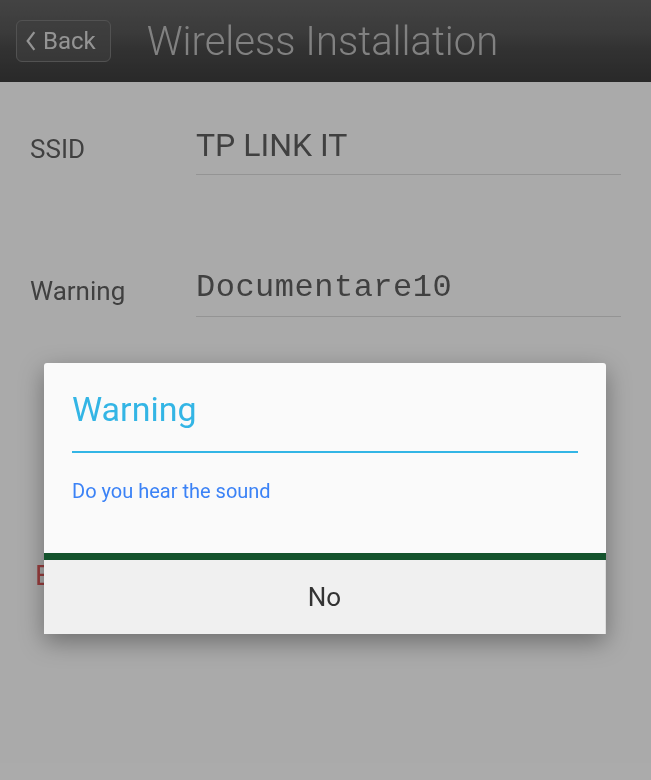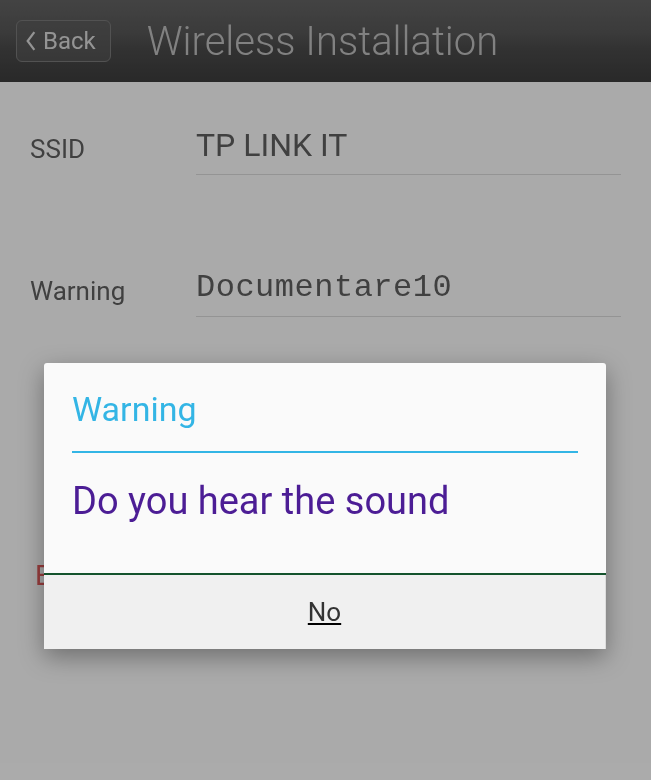--- a/index.html
+++ b/index.html
@@ -106,28 +106,27 @@
       color: #33b5e5;
       padding: 26px 28px 22px;
       font-weight: 400;
     }
     .dialog-divider {
       height: 2px;
       background: #33b5e5;
       margin: 0 28px;
     }
     .dialog-body {
-      font-size: 38px;
-      color: #4c1d95;
+      font-size: 20px;
+      color: #3b82f6;
       padding: 26px 28px 50px;
     }
     .dialog-buttons {
       display: flex;
-      border-top: 2px solid #14532d;
-      text-decoration: underline;
+      border-top: 7px solid #14532d;
     }
     .dialog-btn {
       flex: 1;
       padding: 22px 0;
       text-align: center;
       font-size: 26px;
       color: #333;
       background: #f0f0f0;
       cursor: pointer;
       position: relative;

